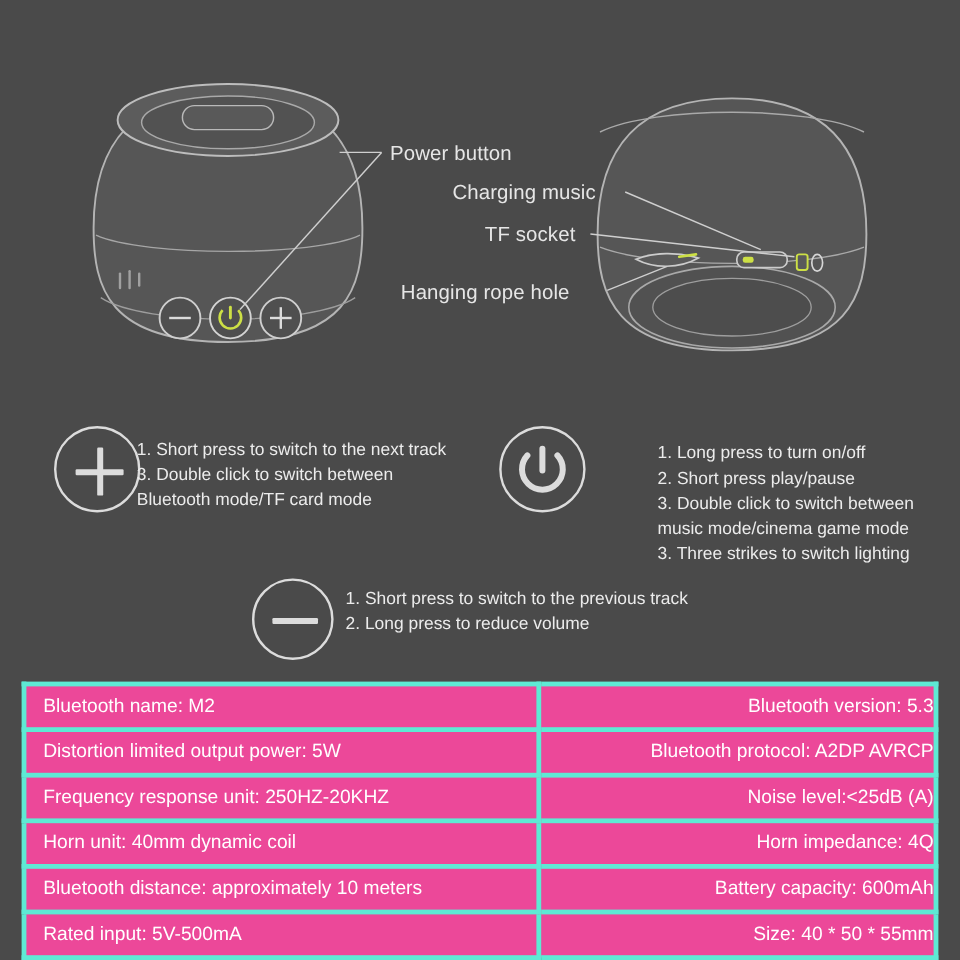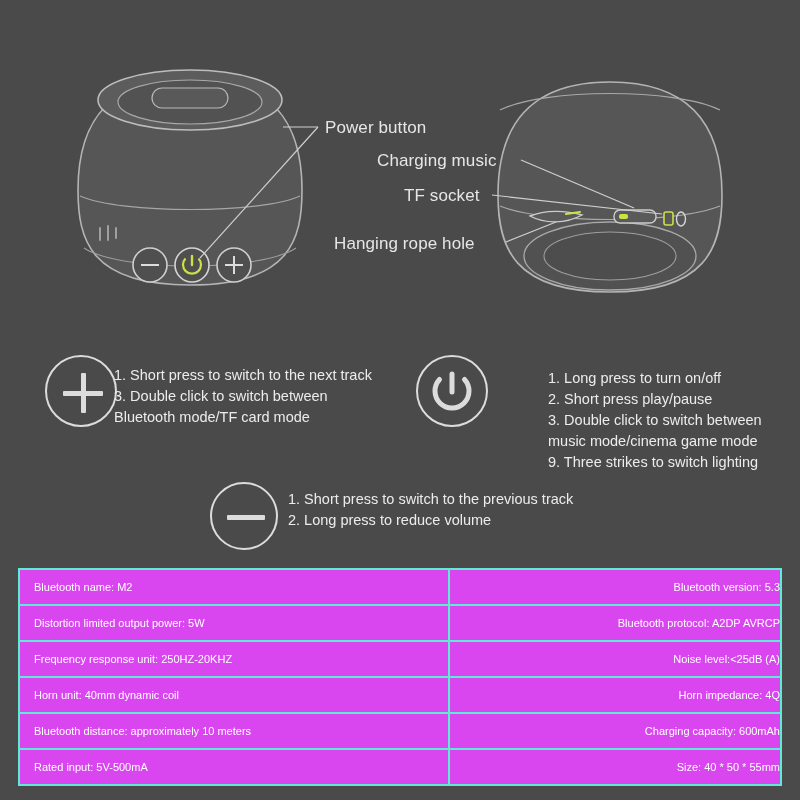--- a/index.html
+++ b/index.html
@@ -79,25 +79,25 @@
 
   
   .spec-table {
     position: absolute;
     left: 18px;
     top: 568px;
     width: 764px;
     border-collapse: collapse;
   }
   .spec-table td {
-    background: #d946ef;
+    background: #ec4899;
     color: #ffffff;
-    font-size: 11px;
+    font-size: 16px;
     padding: 6px 0 6px 14px;
-    border: 2px solid #5eead4;
+    border: 4px solid #5eead4;
     height: 22px;
     vertical-align: middle;
     white-space: nowrap;
   }
   .spec-table td.col-left { width: 432px; }
   .spec-table td.col-right { width: 330px; text-align: right; }
 </style>
 </head>
 <body>
 
@@ -201,21 +201,21 @@
     <svg width="68" height="68" viewBox="0 0 68 68">
       <path d="M34 17 L34 35" stroke="#dcdcdc" stroke-width="5" stroke-linecap="round" fill="none"></path>
       <path d="M21.5 22.5 A17 17 0 1 0 46.5 22.5" stroke="#dcdcdc" stroke-width="5" fill="none" stroke-linecap="round"></path>
     </svg>
   </div>
   <div class="instr-text power-text">
     <div>1. Long press to turn on/off</div>
     <div>2. Short press play/pause</div>
     <div>3. Double click to switch between</div>
     <div>music mode/cinema game mode</div>
-    <div>9. Three strikes to switch lighting</div>
+    <div>3. Three strikes to switch lighting</div>
   </div>
 
   <div class="circle-btn minus-circle">
     <div class="minus-h"></div>
   </div>
   <div class="instr-text minus-text">
     <div>1. Short press to switch to the previous track</div>
     <div>2. Long press to reduce volume</div>
   </div>
 
@@ -232,21 +232,21 @@
       <tr>
         <td class="col-left">Frequency response unit: 250HZ-20KHZ</td>
         <td class="col-right">Noise level:&lt;25dB (A)</td>
       </tr>
       <tr>
         <td class="col-left">Horn unit: 40mm dynamic coil</td>
         <td class="col-right">Horn impedance: 4Q</td>
       </tr>
       <tr>
         <td class="col-left">Bluetooth distance: approximately 10 meters</td>
-        <td class="col-right">Charging capacity: 600mAh</td>
+        <td class="col-right">Battery capacity: 600mAh</td>
       </tr>
       <tr>
         <td class="col-left">Rated input: 5V-500mA</td>
         <td class="col-right">Size: 40 * 50 * 55mm</td>
       </tr>
     </tbody>
   </table>
 
 </div>
 

